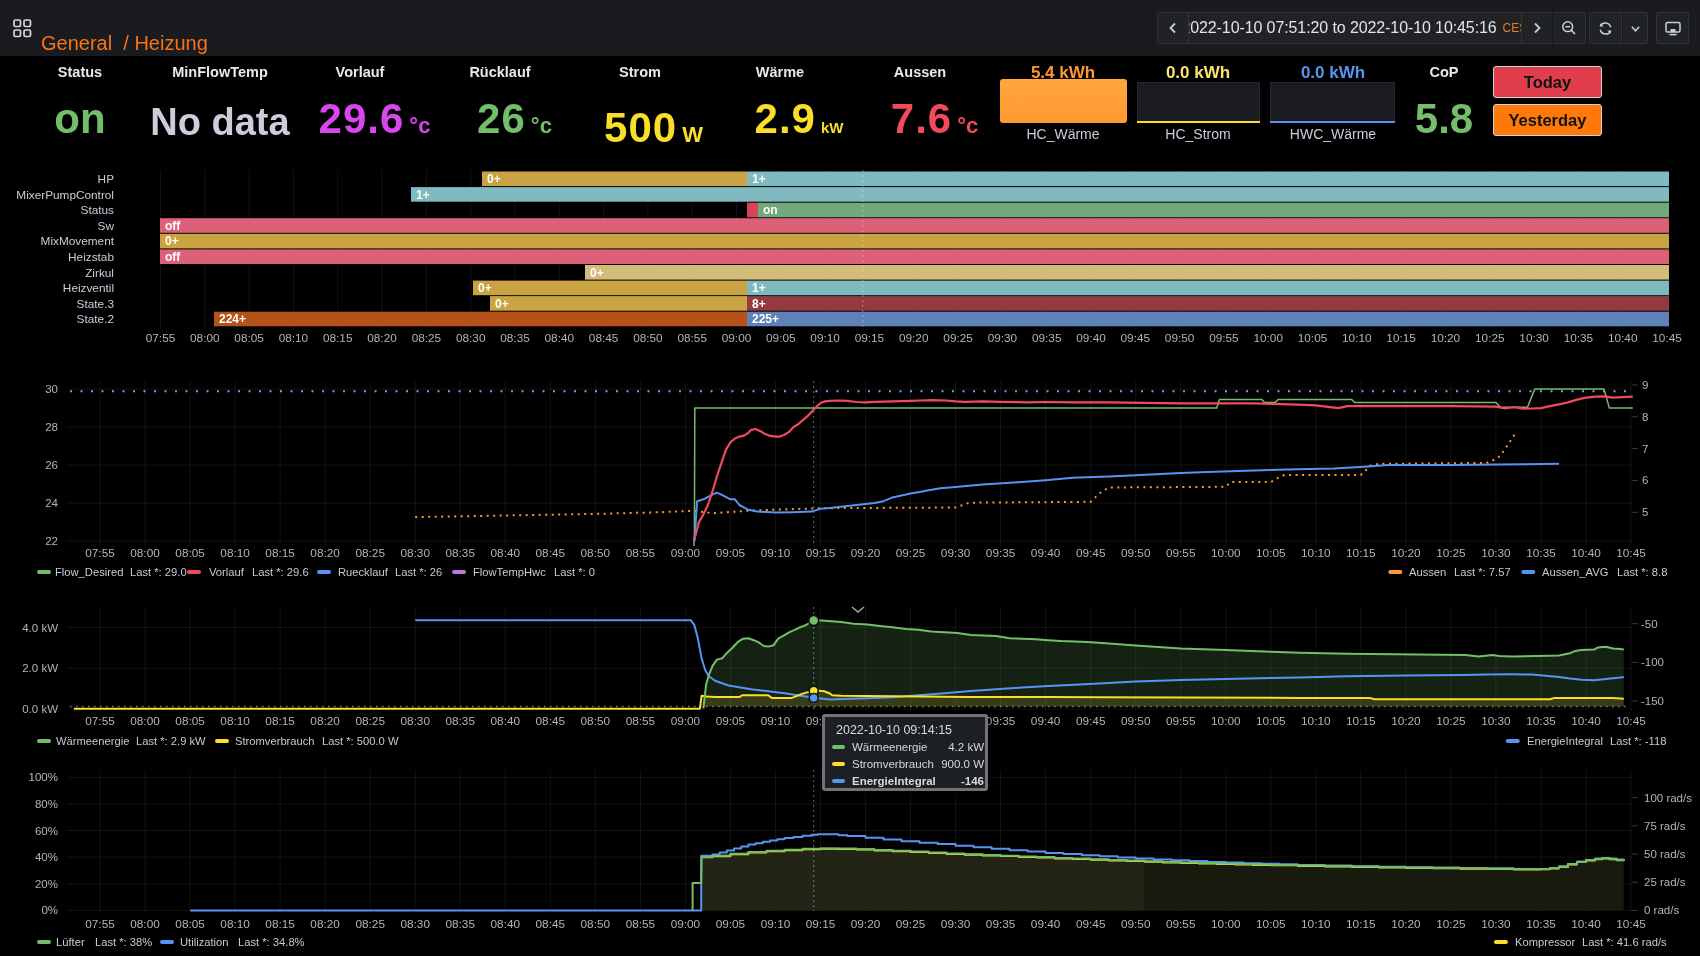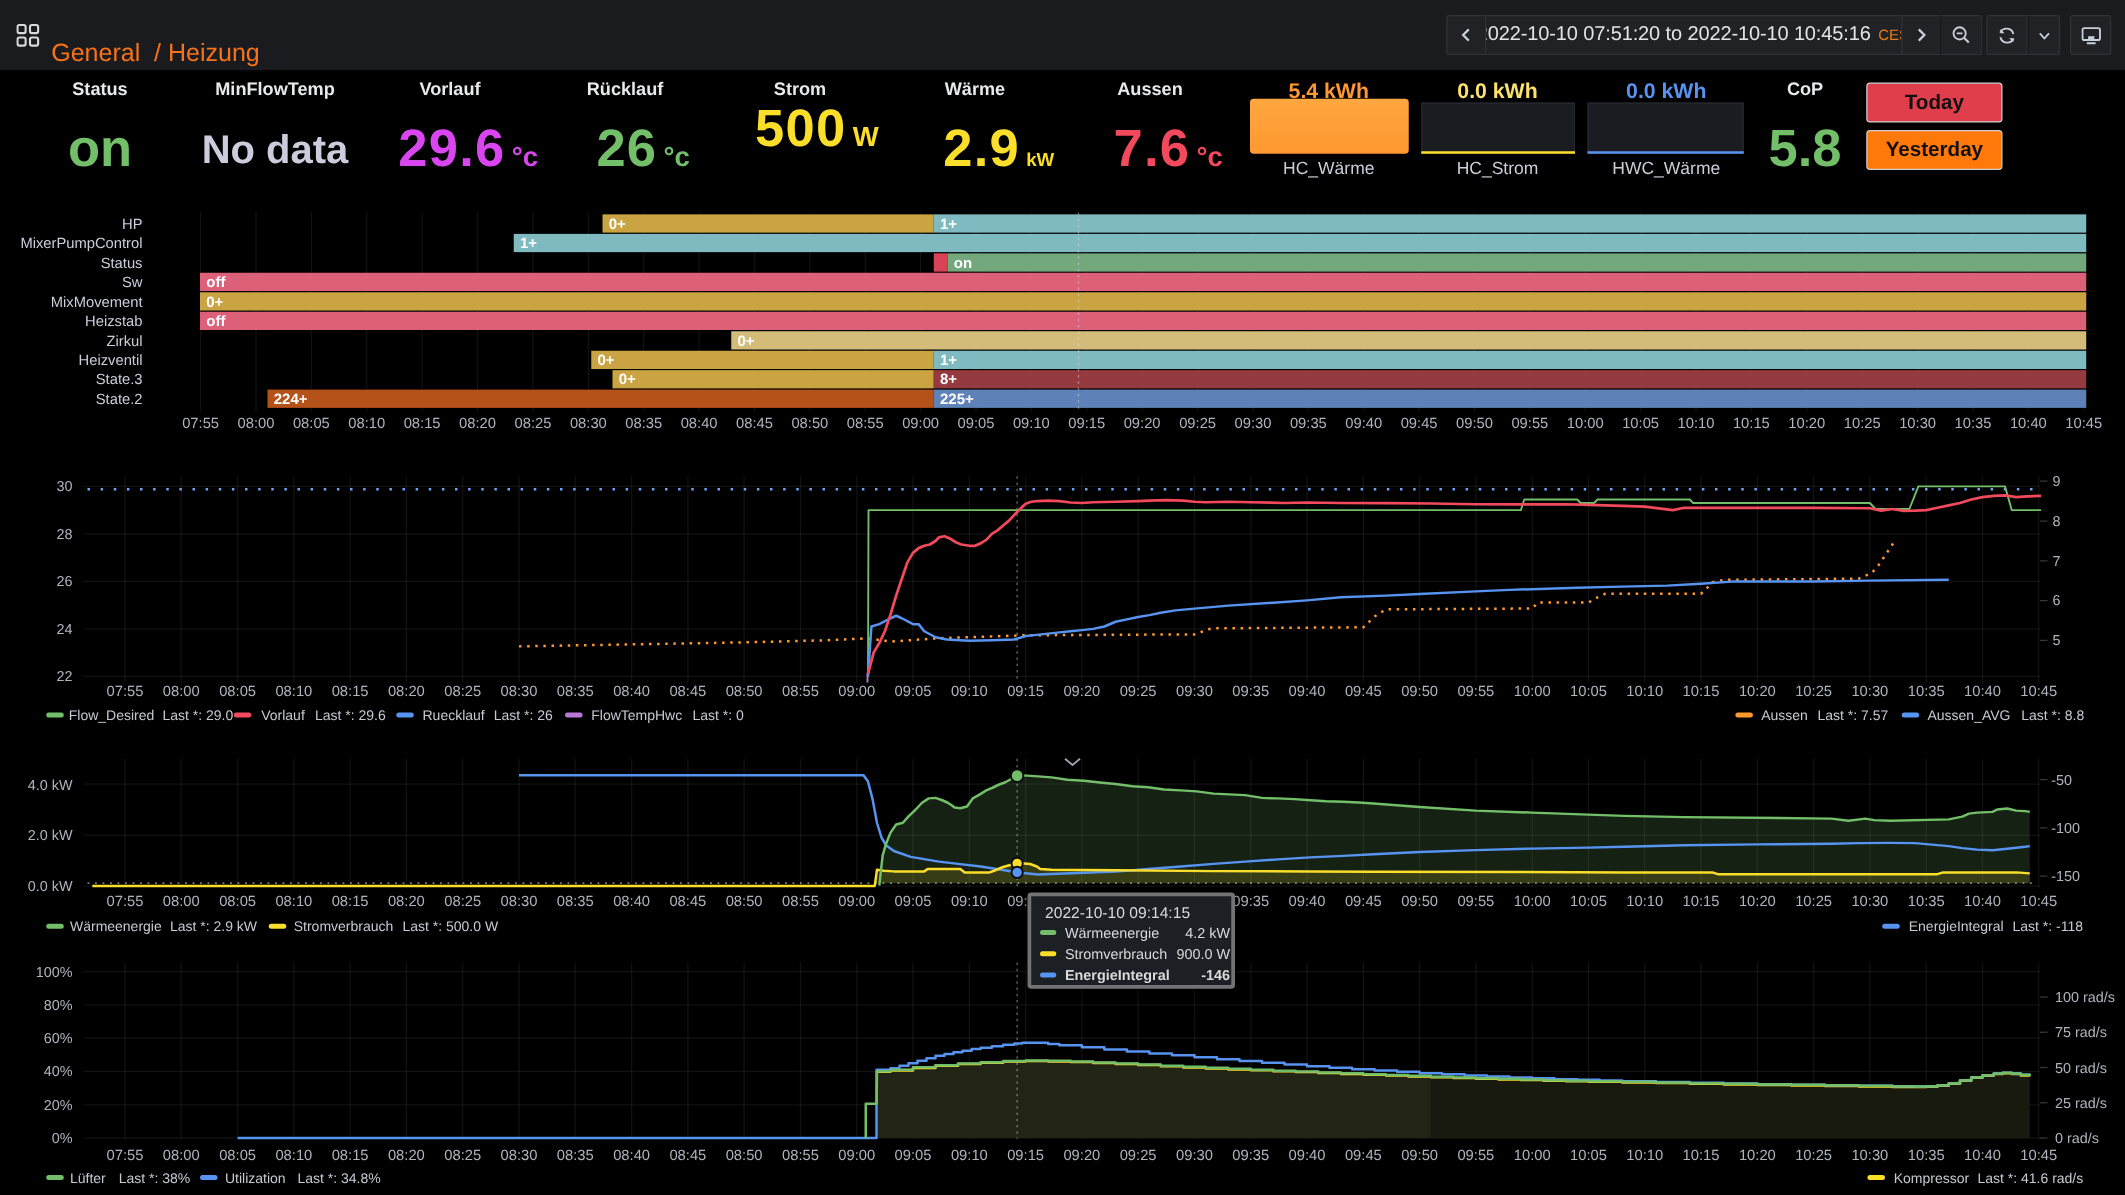--- a/index.html
+++ b/index.html
@@ -57,27 +57,27 @@
       <svg width="16" height="15" viewBox="0 0 16 15">
         <rect x="1" y="1.5" width="14" height="9.5" rx="1.5" fill="none" stroke="#c7d0d9" stroke-width="1.5"></rect>
         <rect x="5.5" y="8" width="5" height="3" fill="#c7d0d9"></rect>
         <line x1="4.5" y1="13.6" x2="11.5" y2="13.6" stroke="#c7d0d9" stroke-width="1.6"></line>
       </svg>
     </div>
   </div>
 <div class="lbl abs" style="left:0px;top:64px;width:160px">Status</div>
 <div class="val abs" style="left:-60px;top:95px;width:280px;color:#73bf69;font-size:42px;letter-spacing:0">on</div>
 <div class="lbl abs" style="left:140px;top:64px;width:160px">MinFlowTemp</div>
-<div class="val abs" style="left:80px;top:101px;width:280px;color:#ccccdc;font-size:32px;letter-spacing:0">No data</div>
+<div class="val abs" style="left:80px;top:101px;width:280px;color:#ccccdc;font-size:38px;letter-spacing:0">No data</div>
 <div class="lbl abs" style="left:280px;top:64px;width:160px">Vorlauf</div>
 <div class="val abs" style="left:220px;top:95px;width:280px;color:#d946ef;font-size:42px;letter-spacing:1px"><span style="display:inline-block;width:29px"></span>29.6<span class="unit" style="font-size:22px;letter-spacing:0">°c</span></div>
 <div class="lbl abs" style="left:420px;top:64px;width:160px">Rücklauf</div>
 <div class="val abs" style="left:360px;top:95px;width:280px;color:#73bf69;font-size:42px;letter-spacing:1px"><span style="display:inline-block;width:29px"></span>26<span class="unit" style="font-size:22px;letter-spacing:0">°c</span></div>
 <div class="lbl abs" style="left:560px;top:64px;width:160px">Strom</div>
-<div class="val abs" style="left:500px;top:79px;width:280px;color:#fade2a;font-size:42px;letter-spacing:1px"><span style="display:inline-block;width:27px"></span>500<span class="unit" style="font-size:22px;letter-spacing:0">W</span></div>
+<div class="val abs" style="left:500px;top:104px;width:280px;color:#fade2a;font-size:42px;letter-spacing:1px"><span style="display:inline-block;width:27px"></span>500<span class="unit" style="font-size:22px;letter-spacing:0">W</span></div>
 <div class="lbl abs" style="left:700px;top:64px;width:160px">Wärme</div>
 <div class="val abs" style="left:640px;top:95px;width:280px;color:#fade2a;font-size:42px;letter-spacing:1px"><span style="display:inline-block;width:38px"></span>2.9<span class="unit" style="font-size:15px;letter-spacing:0">kW</span></div>
 <div class="lbl abs" style="left:840px;top:64px;width:160px">Aussen</div>
 <div class="val abs" style="left:780px;top:95px;width:280px;color:#f2495c;font-size:42px;letter-spacing:1px"><span style="display:inline-block;width:29px"></span>7.6<span class="unit" style="font-size:22px;letter-spacing:0">°c</span></div>
 <div class="lbl abs" style="left:1364px;top:64px;width:160px">CoP</div>
 <div class="val abs" style="left:1304px;top:95px;width:280px;color:#73bf69;font-size:42px;letter-spacing:0">5.8</div>
 <div class="abs val" style="left:983px;top:63px;width:160px;font-size:17px;color:#ff9830">5.4 kWh</div>
 <div class="abs" style="left:1000px;top:79px;width:127px;height:44px;background:linear-gradient(180deg,#ffa73f,#ff9830);border-radius:3px"></div>
 <div class="abs barname" style="left:983px;top:126px;width:160px">HC_Wärme</div>
 <div class="abs val" style="left:1118px;top:63px;width:160px;font-size:17px;color:#fae26b">0.0 kWh</div>

